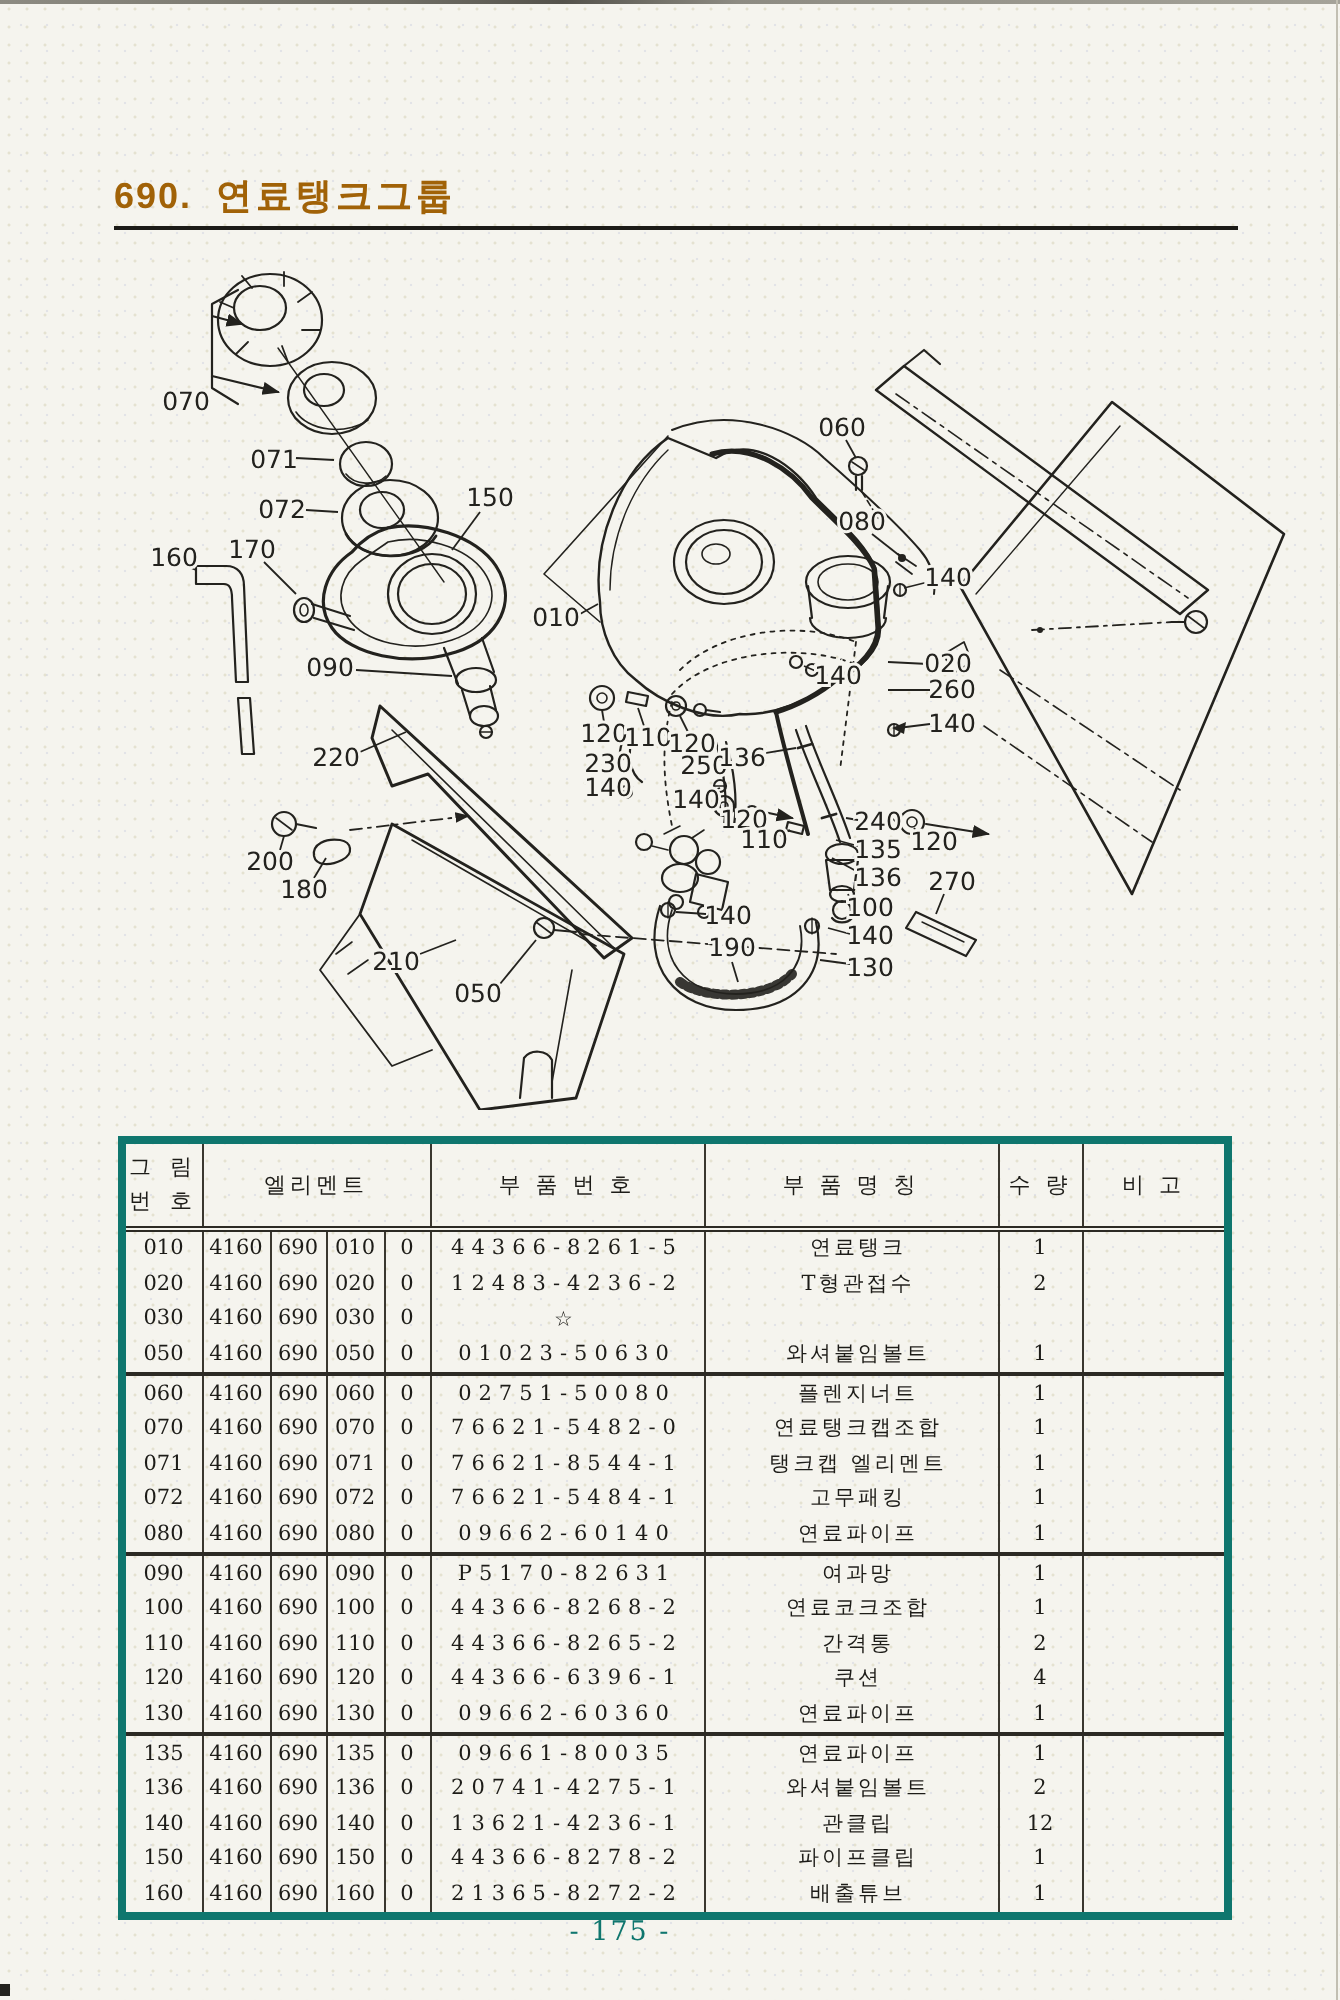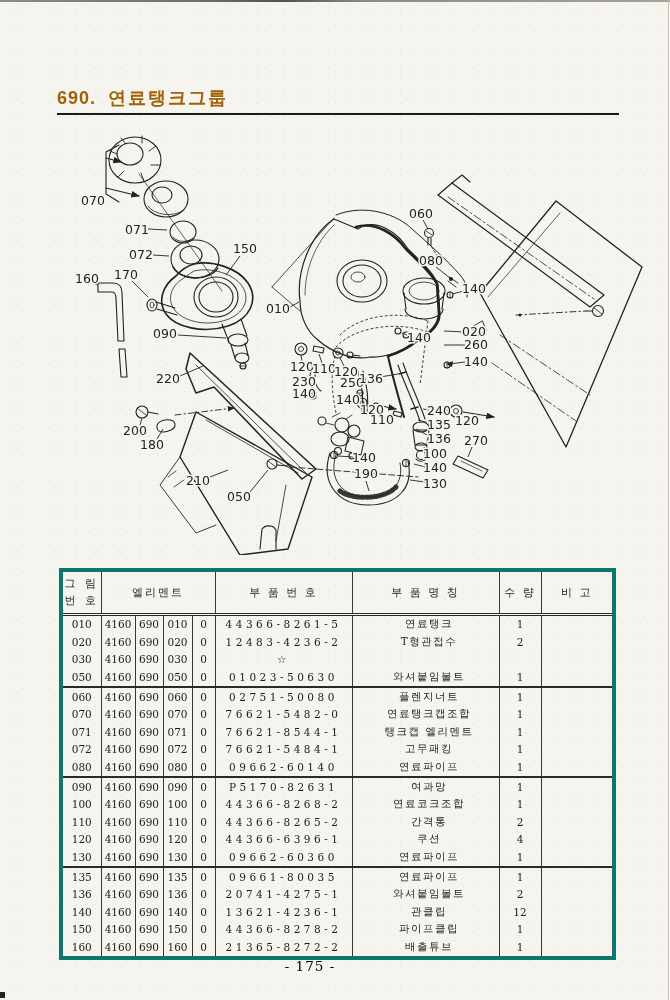--- a/index.html
+++ b/index.html
@@ -42,21 +42,21 @@
   table.parts thead{border-bottom:3px double #2c2a24;}
   table.parts th{font-weight:400;font-size:11px;text-align:center;letter-spacing:2px;}
   table.parts th.th-fig div{line-height:1.6;letter-spacing:3px;}
   table.parts tbody.group{border-top:2px solid #2c2a24;}
   table.parts tbody.group td{height:17.6px;font-size:10.5px;text-align:center;}
   table.parts td.c5{letter-spacing:3.5px;}
   table.parts td.c6{text-align:left;padding-left:7px;font-size:11px;letter-spacing:1.5px;}
   table.parts td.c7{font-size:11px;letter-spacing:0;}
 
   .page-number{position:absolute;left:0;top:958px;width:620px;text-align:center;
-    font-size:13.5px;letter-spacing:1px;color:#000000;}
+    font-size:13.5px;letter-spacing:1px;color:#0f766e;}
 </style>
 </head>
 <body>
 
 <div class="edge-top"></div>
 <div class="edge-right"></div>
 <div class="corner-mark"></div>
 
 <div class="title-block">
   <span class="num">690.</span><span class="txt">연료탱크그룹</span>

